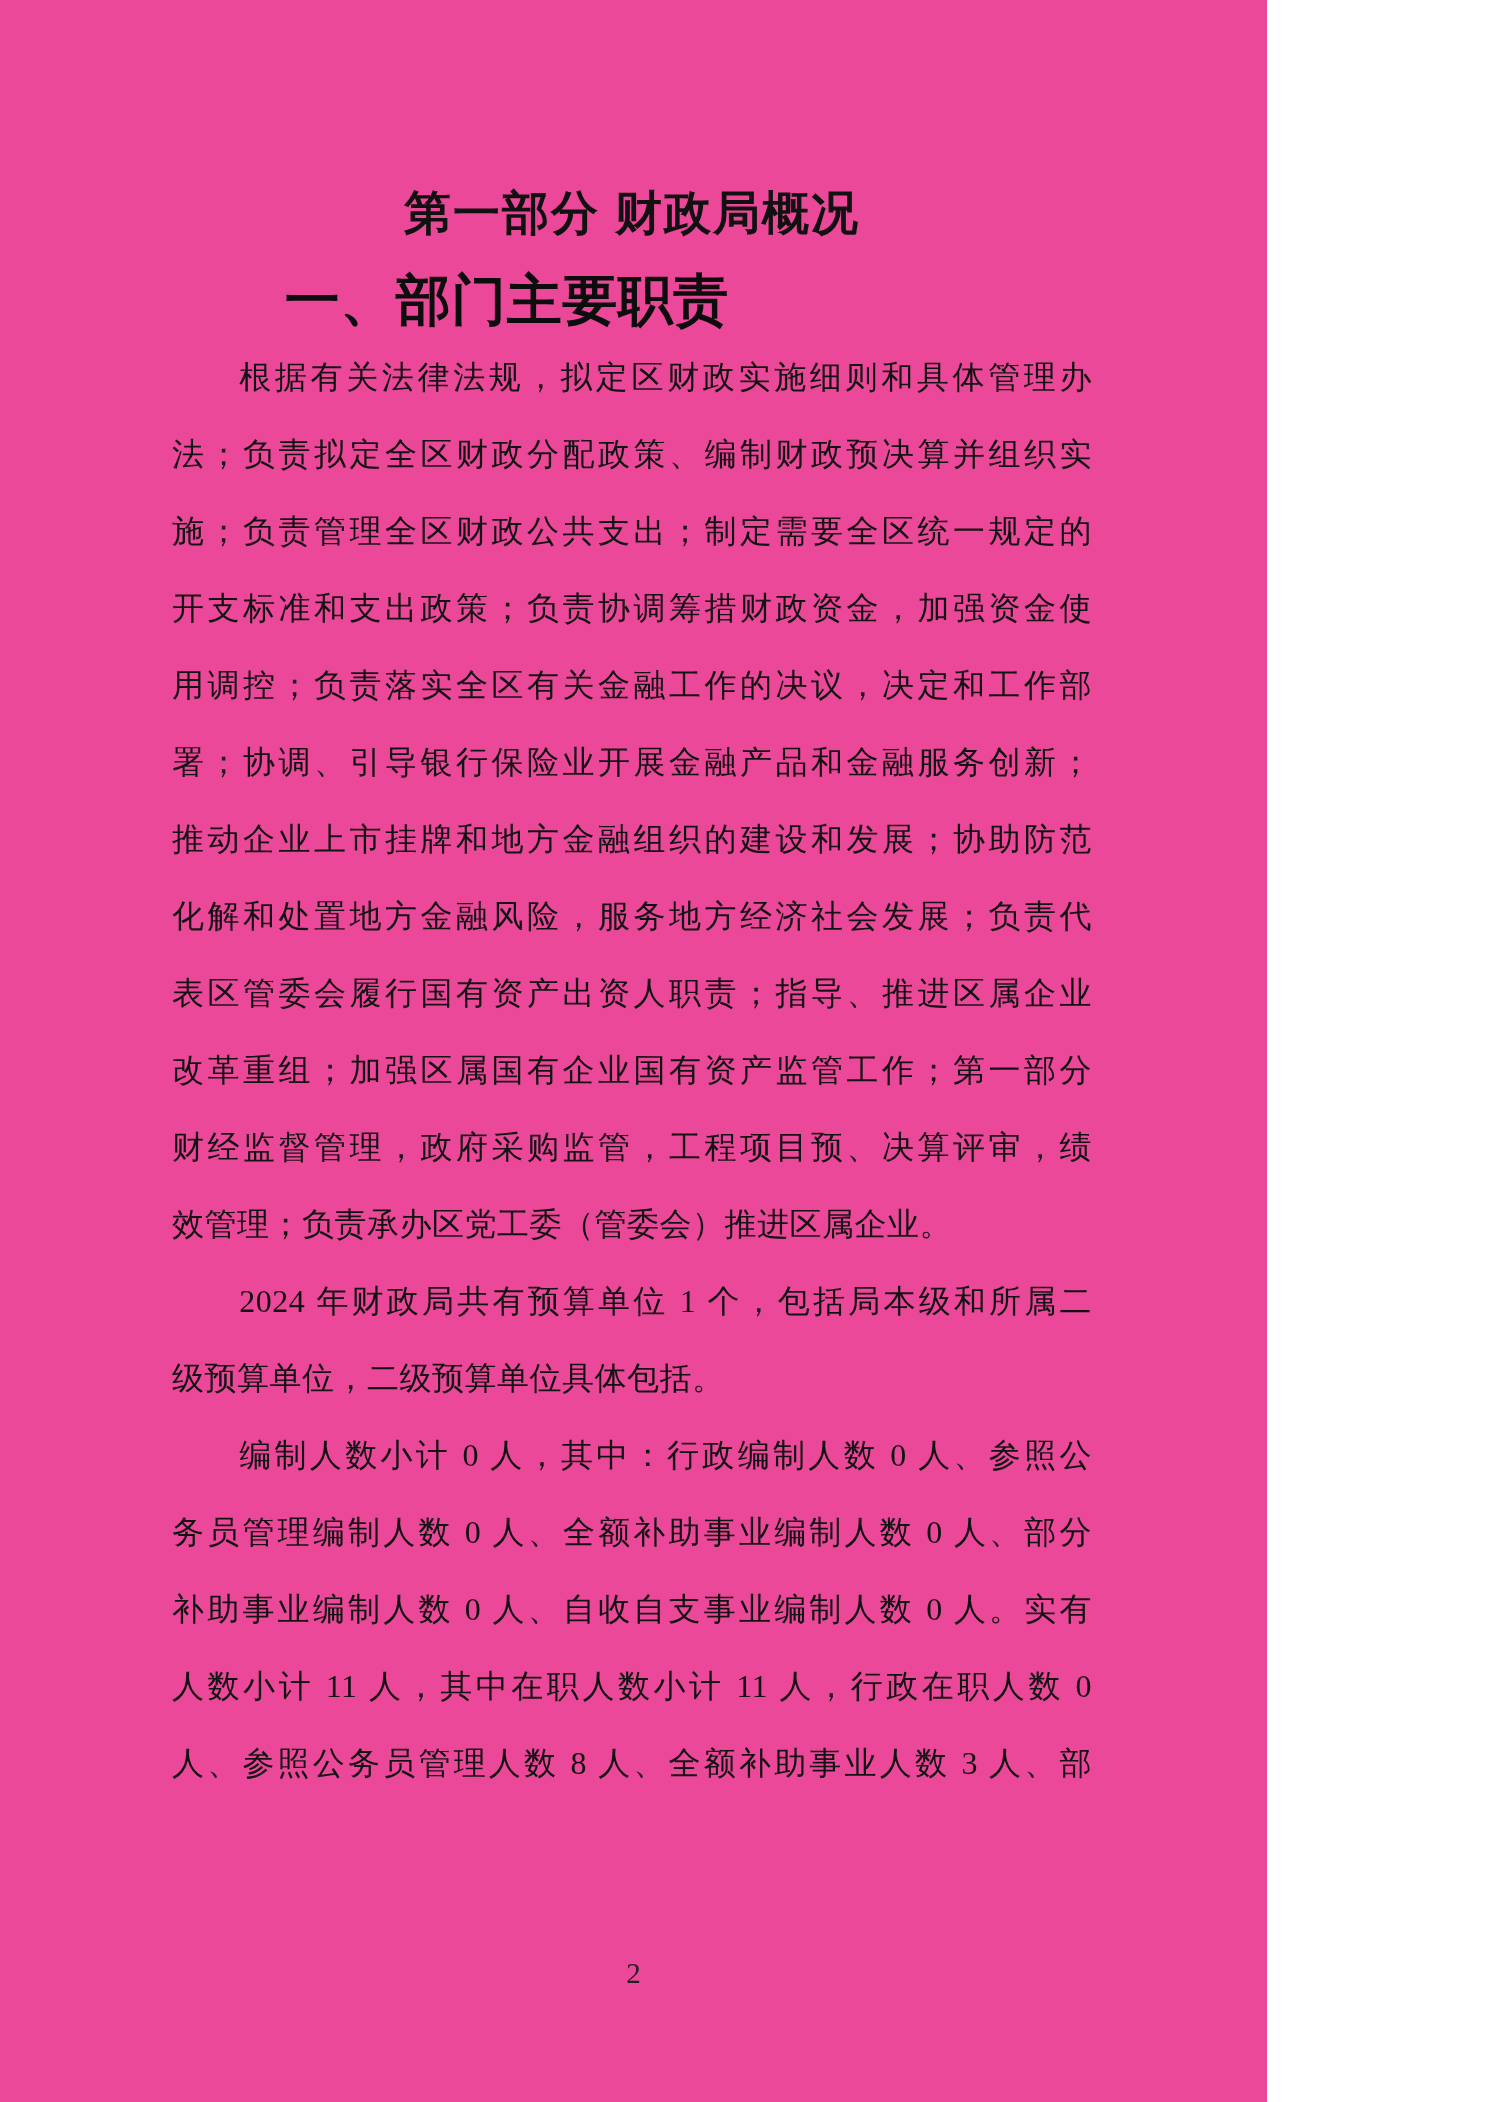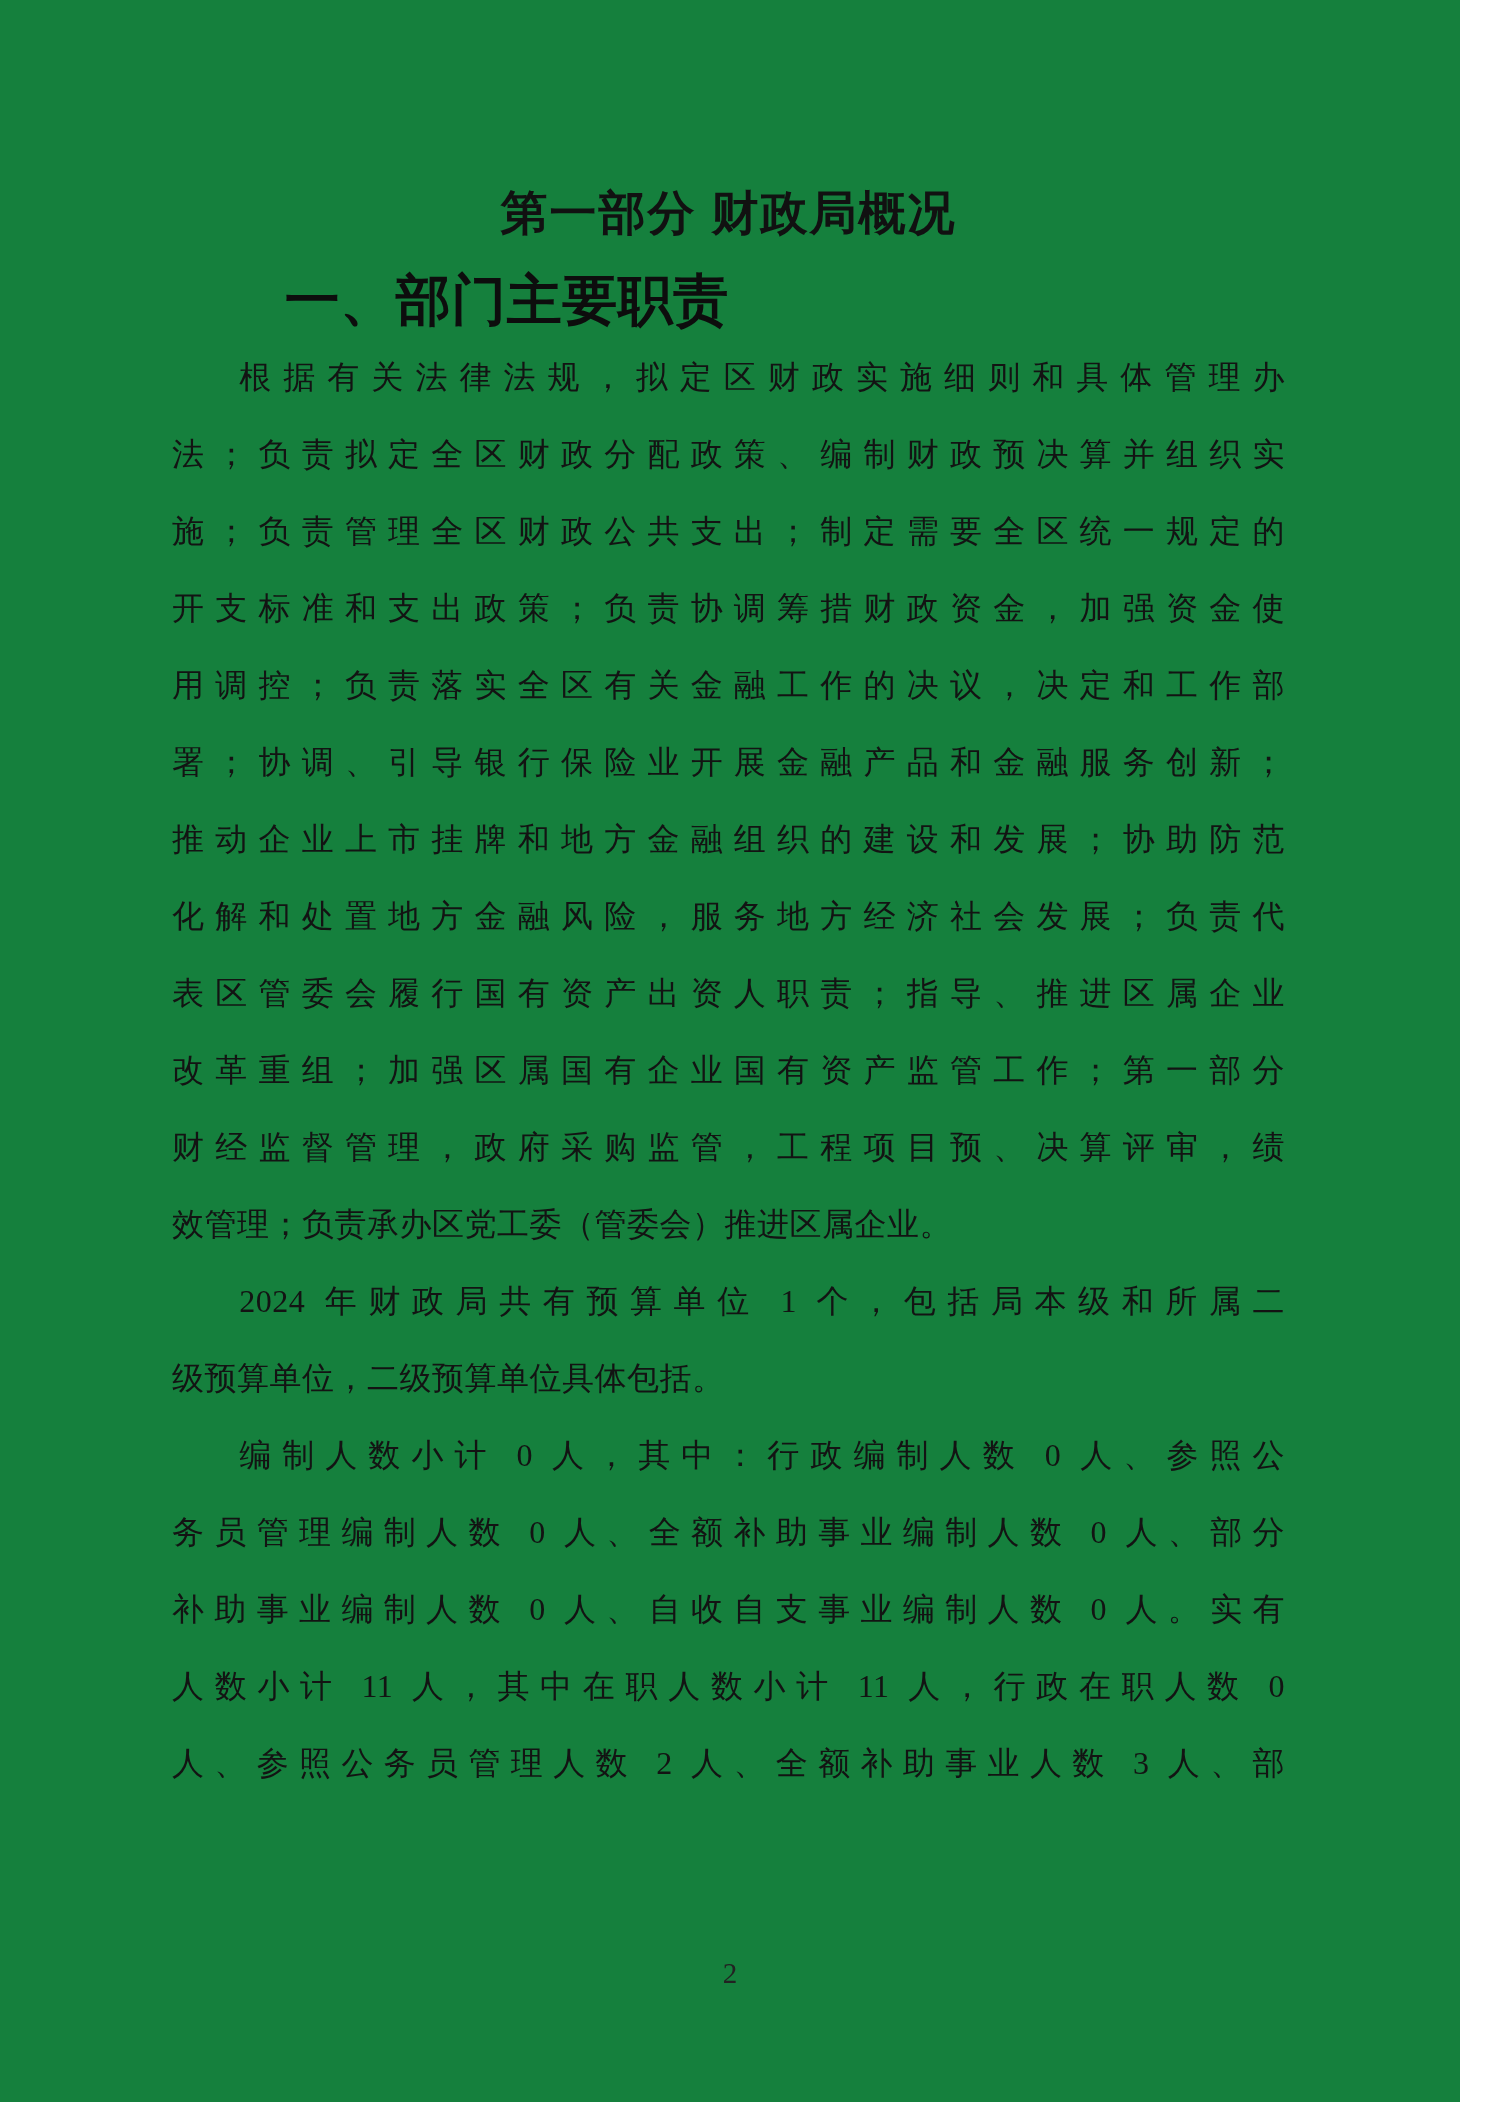--- a/index.html
+++ b/index.html
@@ -2,23 +2,23 @@
 <html><head>
 <meta charset="utf-8">
 <style>
   html, body {
     margin: 0;
     padding: 0;
     background: #ffffff;
   }
   .page {
     position: relative;
-    width: 1460px;
+    width: 1267px;
     height: 2102px;
-    background: #15803d;
+    background: #ec4899;
     color: #131313;
     font-family: "Liberation Serif", serif;
     overflow: hidden;
     box-sizing: border-box;
   }
   .content {
     padding: 186px 175px 0 172px;
   }
   .doc-title {
     margin: 0;
@@ -95,19 +95,19 @@
       <div class="line just end">效管理；负责承办区党工委（管委会）推进区属企业。</div>
 
 
       <div class="line just indent">2024 年财政局共有预算单位 1 个，包括局本级和所属二</div>
       <div class="line just end">级预算单位，二级预算单位具体包括。</div>
 
       <div class="line just indent">编制人数小计 0 人，其中：行政编制人数 0 人、参照公</div>
       <div class="line just">务员管理编制人数 0 人、全额补助事业编制人数 0 人、部分</div>
       <div class="line just">补助事业编制人数 0 人、自收自支事业编制人数 0 人。实有</div>
       <div class="line just">人数小计 11 人，其中在职人数小计 11 人，行政在职人数 0</div>
-      <div class="line just">人、参照公务员管理人数 2 人、全额补助事业人数 3 人、部</div>
+      <div class="line just">人、参照公务员管理人数 8 人、全额补助事业人数 3 人、部</div>
 
     </div>
   </div>
 
   <div class="page-num">2</div>
 </div>
 
 </body></html>

